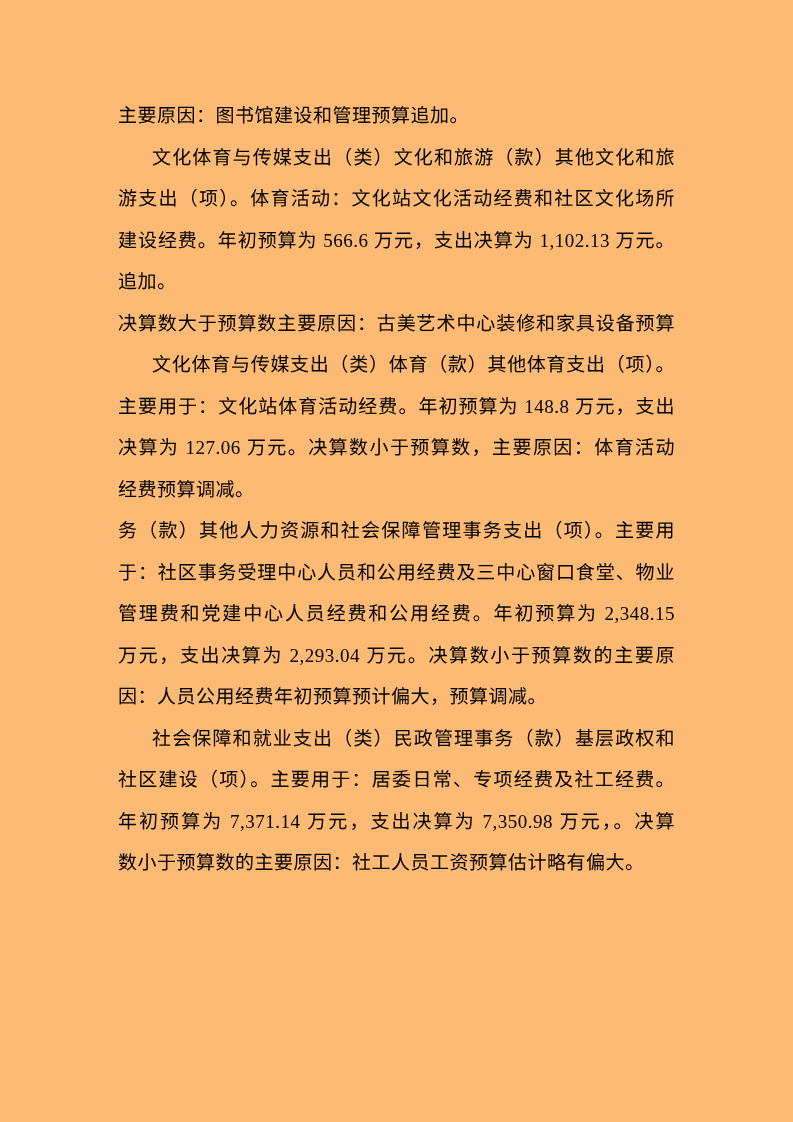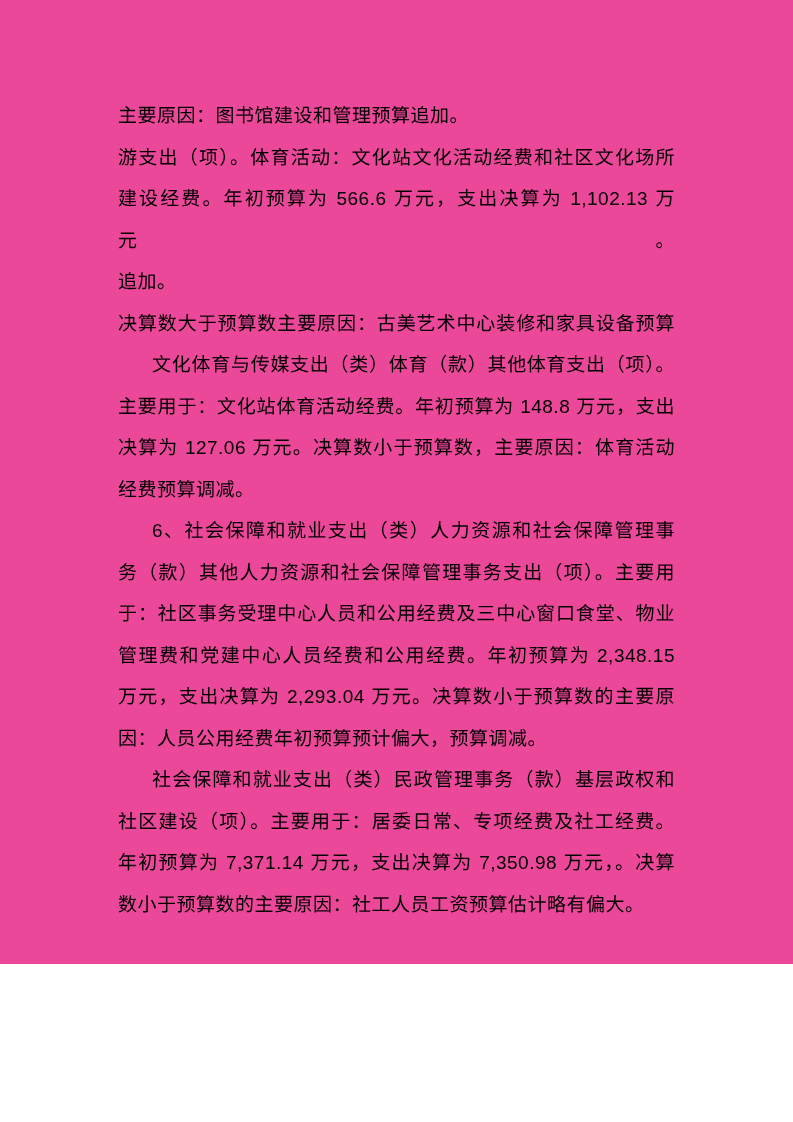--- a/index.html
+++ b/index.html
@@ -3,25 +3,25 @@
 <meta charset="utf-8">
 <style>
   html, body {
     margin: 0;
     padding: 0;
     background: #ffffff;
   }
   .page {
     position: relative;
     width: 793px;
-    height: 964px;
-    background: #ec4899;
+    height: 1122px;
+    background: #fdba74;
     overflow: hidden;
     box-sizing: border-box;
-    font-family: Liberation Sans, sans-serif;
+    font-family: Liberation Serif, serif;
     color: #000000;
   }
   .text-block {
     position: absolute;
     top: 95px;
     left: 118px;
     width: 557px;
   }
   .para {
     margin: 0;
@@ -51,35 +51,35 @@
 <body>
 
 <div class="page">
   <div class="text-block">
 
     <div class="para">
       <div class="line last">主要原因：图书馆建设和管理预算追加。</div>
     </div>
 
     <div class="para">
+      <div class="line indent">文化体育与传媒支出（类）文化和旅游（款）其他文化和旅</div>
       <div class="line">游支出（项）。体育活动：文化站文化活动经费和社区文化场所</div>
       <div class="line">建设经费。年初预算为 566.6 万元，支出决算为 1,102.13 万元。</div>
       <div class="line last">追加。</div>
       <div class="line">决算数大于预算数主要原因：古美艺术中心装修和家具设备预算</div>
     </div>
 
     <div class="para">
       <div class="line indent">文化体育与传媒支出（类）体育（款）其他体育支出（项）。</div>
       <div class="line">主要用于：文化站体育活动经费。年初预算为 148.8 万元，支出</div>
       <div class="line">决算为 127.06 万元。决算数小于预算数，主要原因：体育活动</div>
       <div class="line last">经费预算调减。</div>
     </div>
 
     <div class="para">
-      <div class="line indent">6、社会保障和就业支出（类）人力资源和社会保障管理事</div>
       <div class="line">务（款）其他人力资源和社会保障管理事务支出（项）。主要用</div>
       <div class="line">于：社区事务受理中心人员和公用经费及三中心窗口食堂、物业</div>
       <div class="line">管理费和党建中心人员经费和公用经费。年初预算为 2,348.15</div>
       <div class="line">万元，支出决算为 2,293.04 万元。决算数小于预算数的主要原</div>
       <div class="line last">因：人员公用经费年初预算预计偏大，预算调减。</div>
     </div>
 
     <div class="para">
       <div class="line indent">社会保障和就业支出（类）民政管理事务（款）基层政权和</div>
       <div class="line">社区建设（项）。主要用于：居委日常、专项经费及社工经费。</div>

